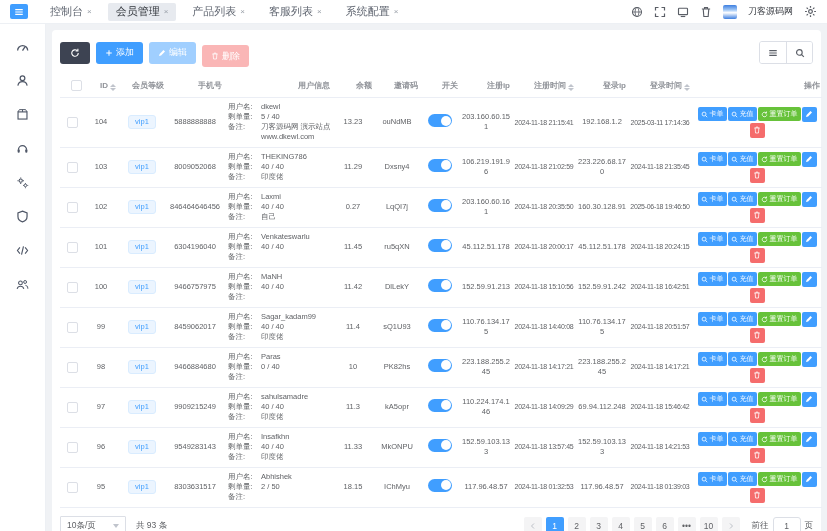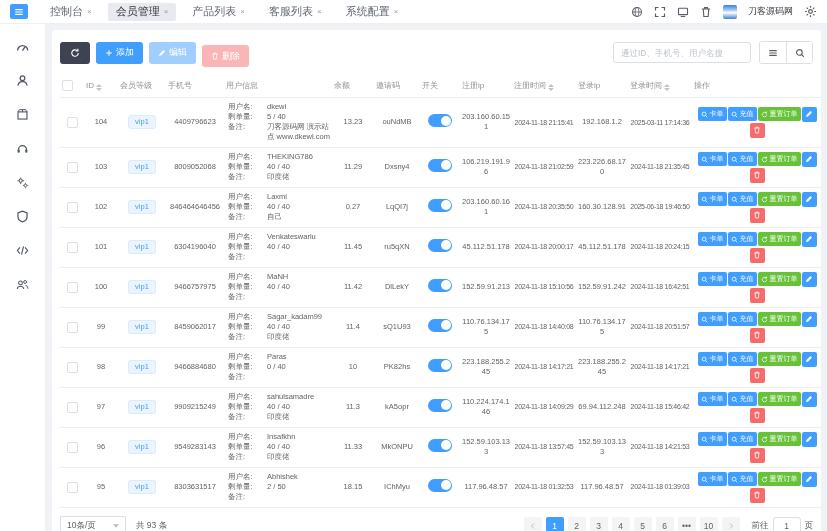--- a/index.html
+++ b/index.html
@@ -56,26 +56,26 @@
   .search-input { width:138px; height:21px; border:1px solid #dcdfe6; border-radius:3px;
     font-size:8.5px; padding:0 7px; color:#606266; font-family:inherit; outline:none; }
   .search-input::placeholder { color:#bfc4cc; }
   .mini-group { display:flex; margin-left:8px; border:1px solid #dcdfe6; border-radius:3px; overflow:hidden; }
   .mini-btn { width:26px; height:21px; background:#fff; display:flex; align-items:center;
     justify-content:center; color:#5a5e66; border:none; cursor:pointer; }
   .mini-btn + .mini-btn { border-left:1px solid #dcdfe6; }
 
   
   table { width:100%; border-collapse:collapse; table-layout:fixed; font-size:7.5px; color:#606266; }
-  th { font-size:8px; color:#909399; font-weight:normal; padding:6px 2px; text-align:left;
+  th { font-size:8px; color:#909399; font-weight:bold; padding:6px 2px; text-align:right;
     border-bottom:1px solid #ebeef5; white-space:nowrap; }
   td { padding:4px 1px; border-bottom:1px solid #ebeef5; text-align:center; vertical-align:middle;
     word-break:break-all; line-height:1.35; }
   .cell-left { text-align:left; padding-left:4px; }
-  .uline { display:flex; gap:9px; }
+  .uline { display:flex; gap:3px; }
   .ulabel { min-width:30px; flex:none; }
   .tag { display:inline-block; background:#ecf5ff; border:1px solid #d9ecff; color:#409eff;
     border-radius:3px; padding:1px 6px; font-size:7.5px; }
   .toggle { display:inline-block; width:24px; height:13px; border-radius:7px; background:#409eff;
     position:relative; cursor:pointer; }
   .toggle::after { content:""; position:absolute; right:1.5px; top:1.5px; width:10px; height:10px;
     border-radius:50%; background:#fff; }
   .checkbox { display:inline-block; width:11px; height:11px; border:1px solid #dcdfe6;
     border-radius:2px; background:#fff; cursor:pointer; vertical-align:middle; }
   .time { font-size:7px; letter-spacing:-0.3px; white-space:nowrap; overflow:hidden; }
@@ -318,21 +318,20 @@
           </svg>
           <span>编辑</span>
         </button>
       <button class="btn btn-danger-dis">
           <svg class="ic8">
             <use href="#i-trash"></use>
           </svg>
           <span>删除</span>
         </button>
       <div class="search-wrap">
-        <input class="search-input" placeholder="通过ID、手机号、用户名搜" style="">
         <div class="mini-group">
           <button class="mini-btn">
               <svg class="ic10">
                 <use href="#i-menu"></use>
               </svg>
             </button>
           <button class="mini-btn">
               <svg class="ic10">
                 <use href="#i-search"></use>
               </svg>
@@ -381,21 +380,21 @@
                 <i class="down"></i>
               </span></th>
           <th>操作</th>
         </tr>
       </thead>
       <tbody>
   <tr>
     <td><span class="checkbox"></span></td>
     <td>104</td>
     <td><span class="tag">vip1</span></td>
-    <td>4409796623</td>
+    <td>5888888888</td>
     <td class="cell-left">
       <div class="uline">
                 <span class="ulabel">用户名:</span>
                 <span>dkewl</span>
               </div>
       <div class="uline">
                 <span class="ulabel">剩单量:</span>
                 <span>5 / 40</span>
               </div>
       <div class="uline">

